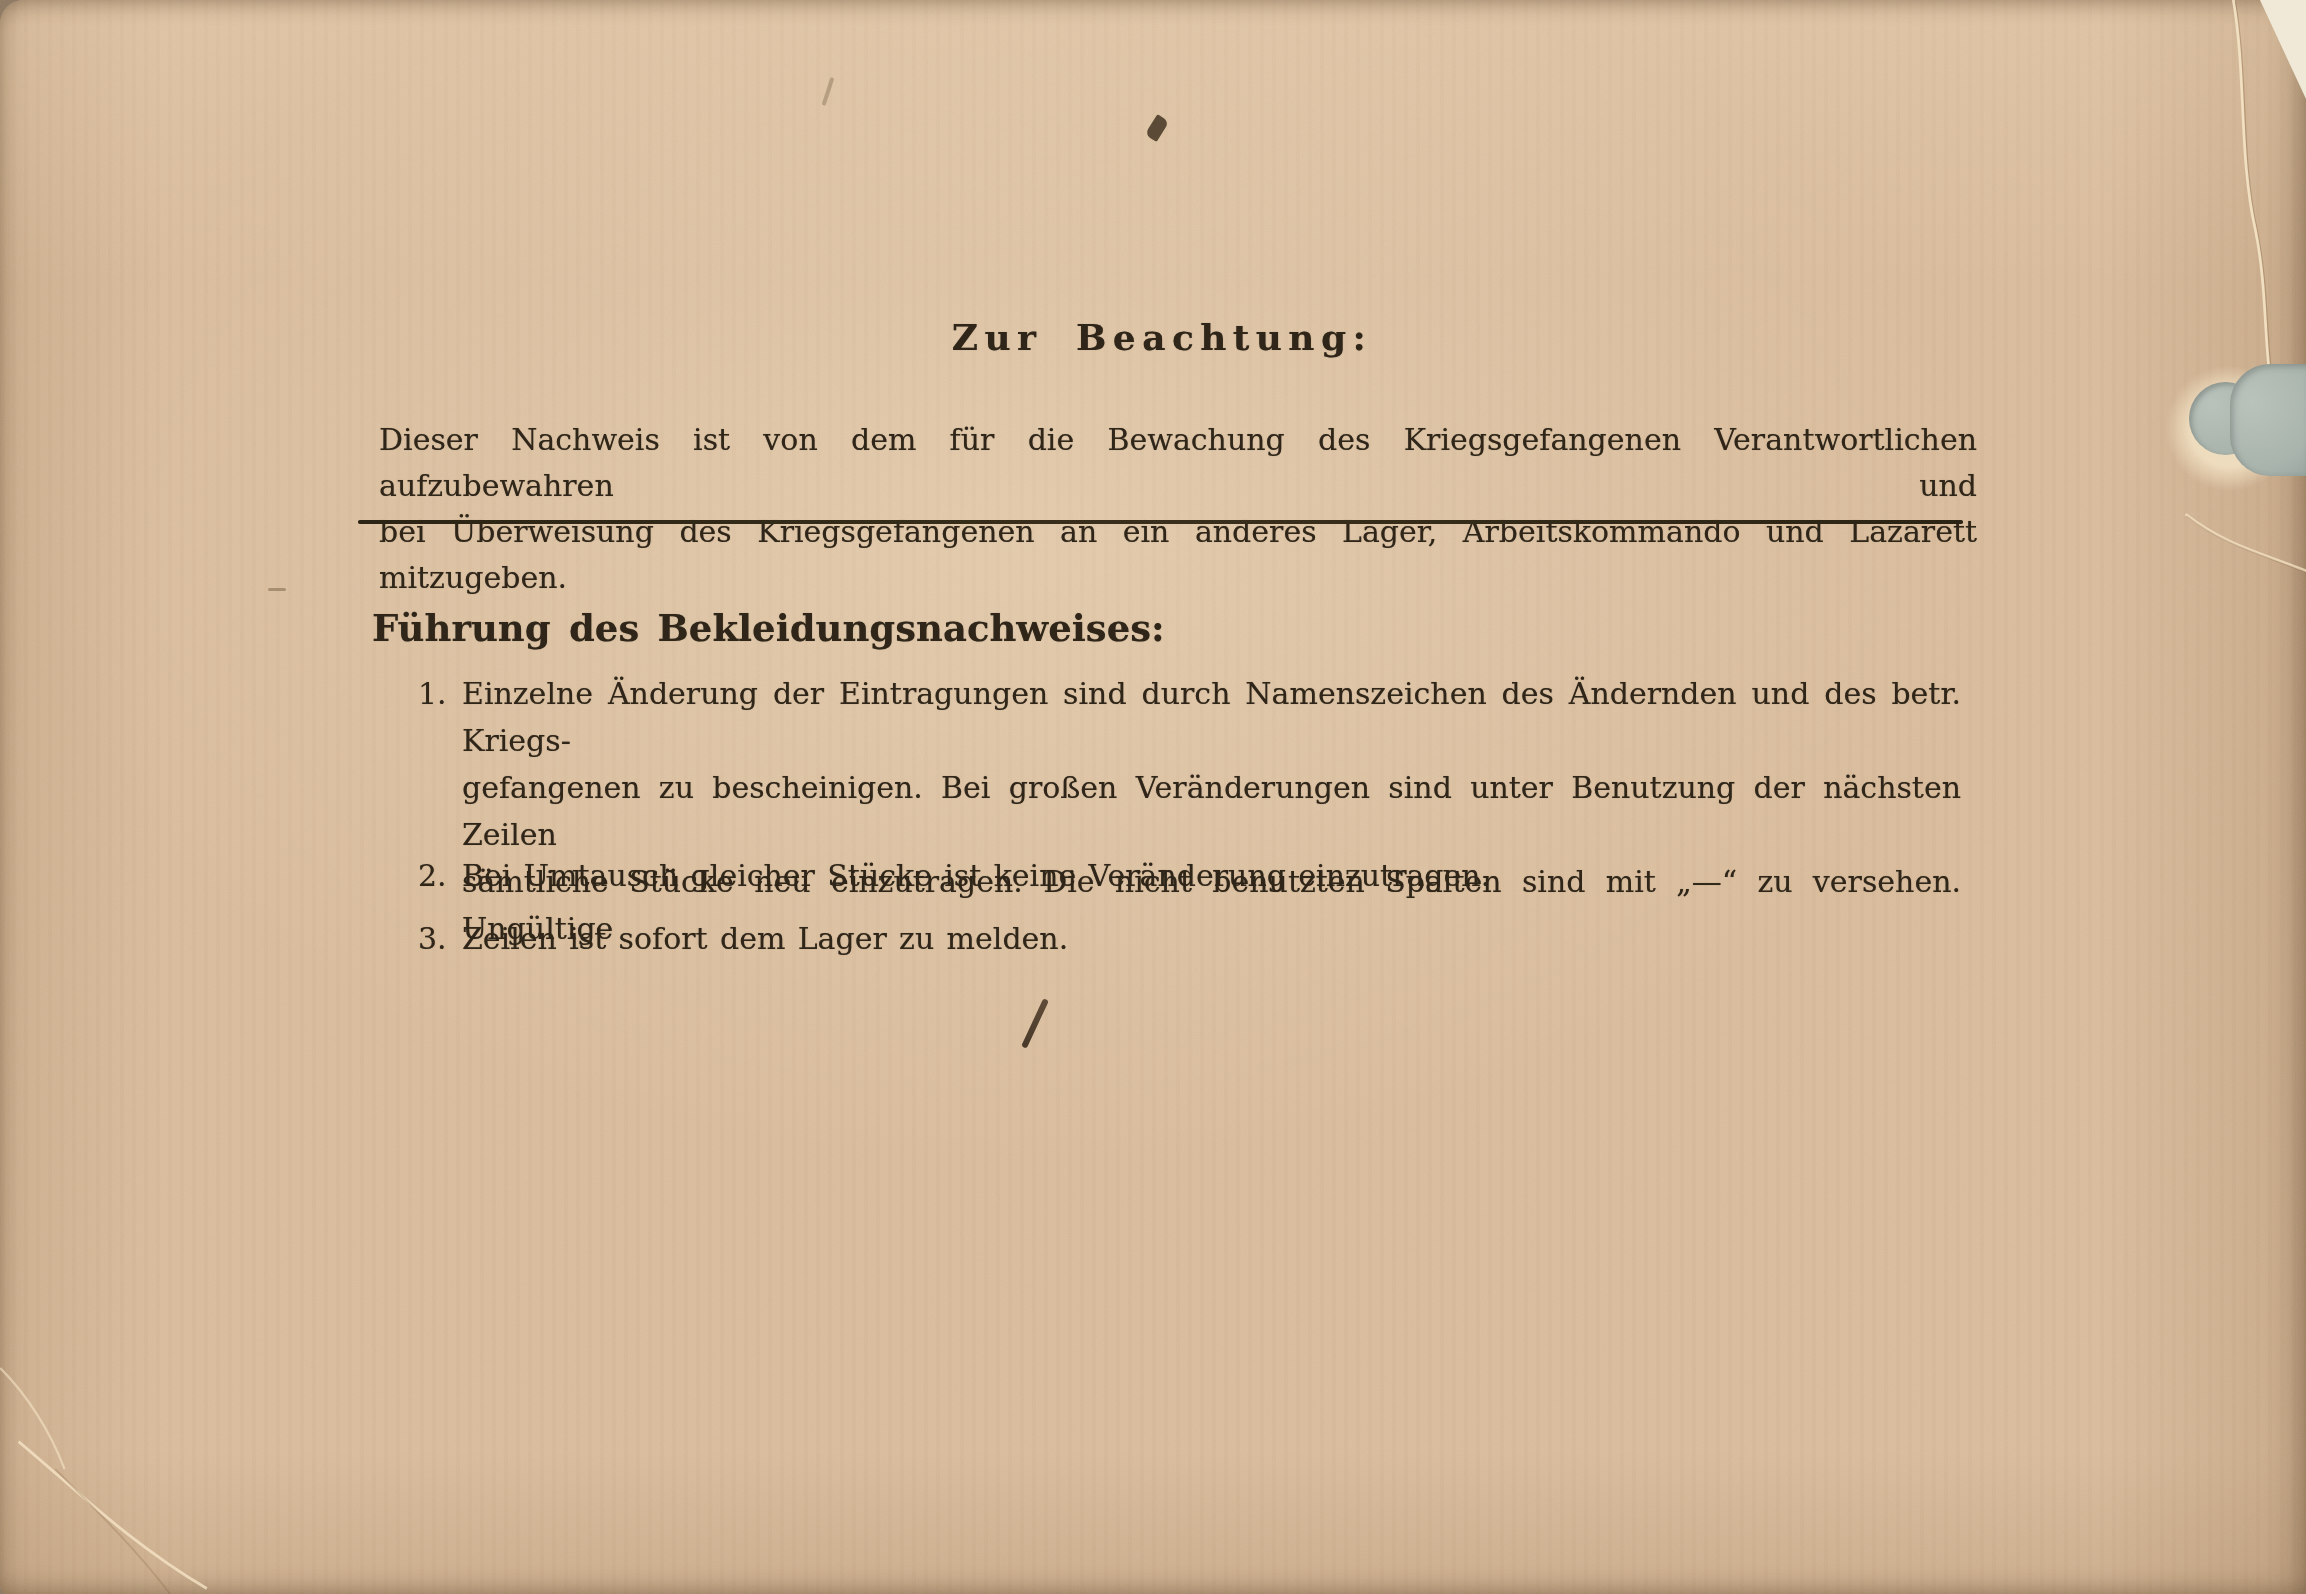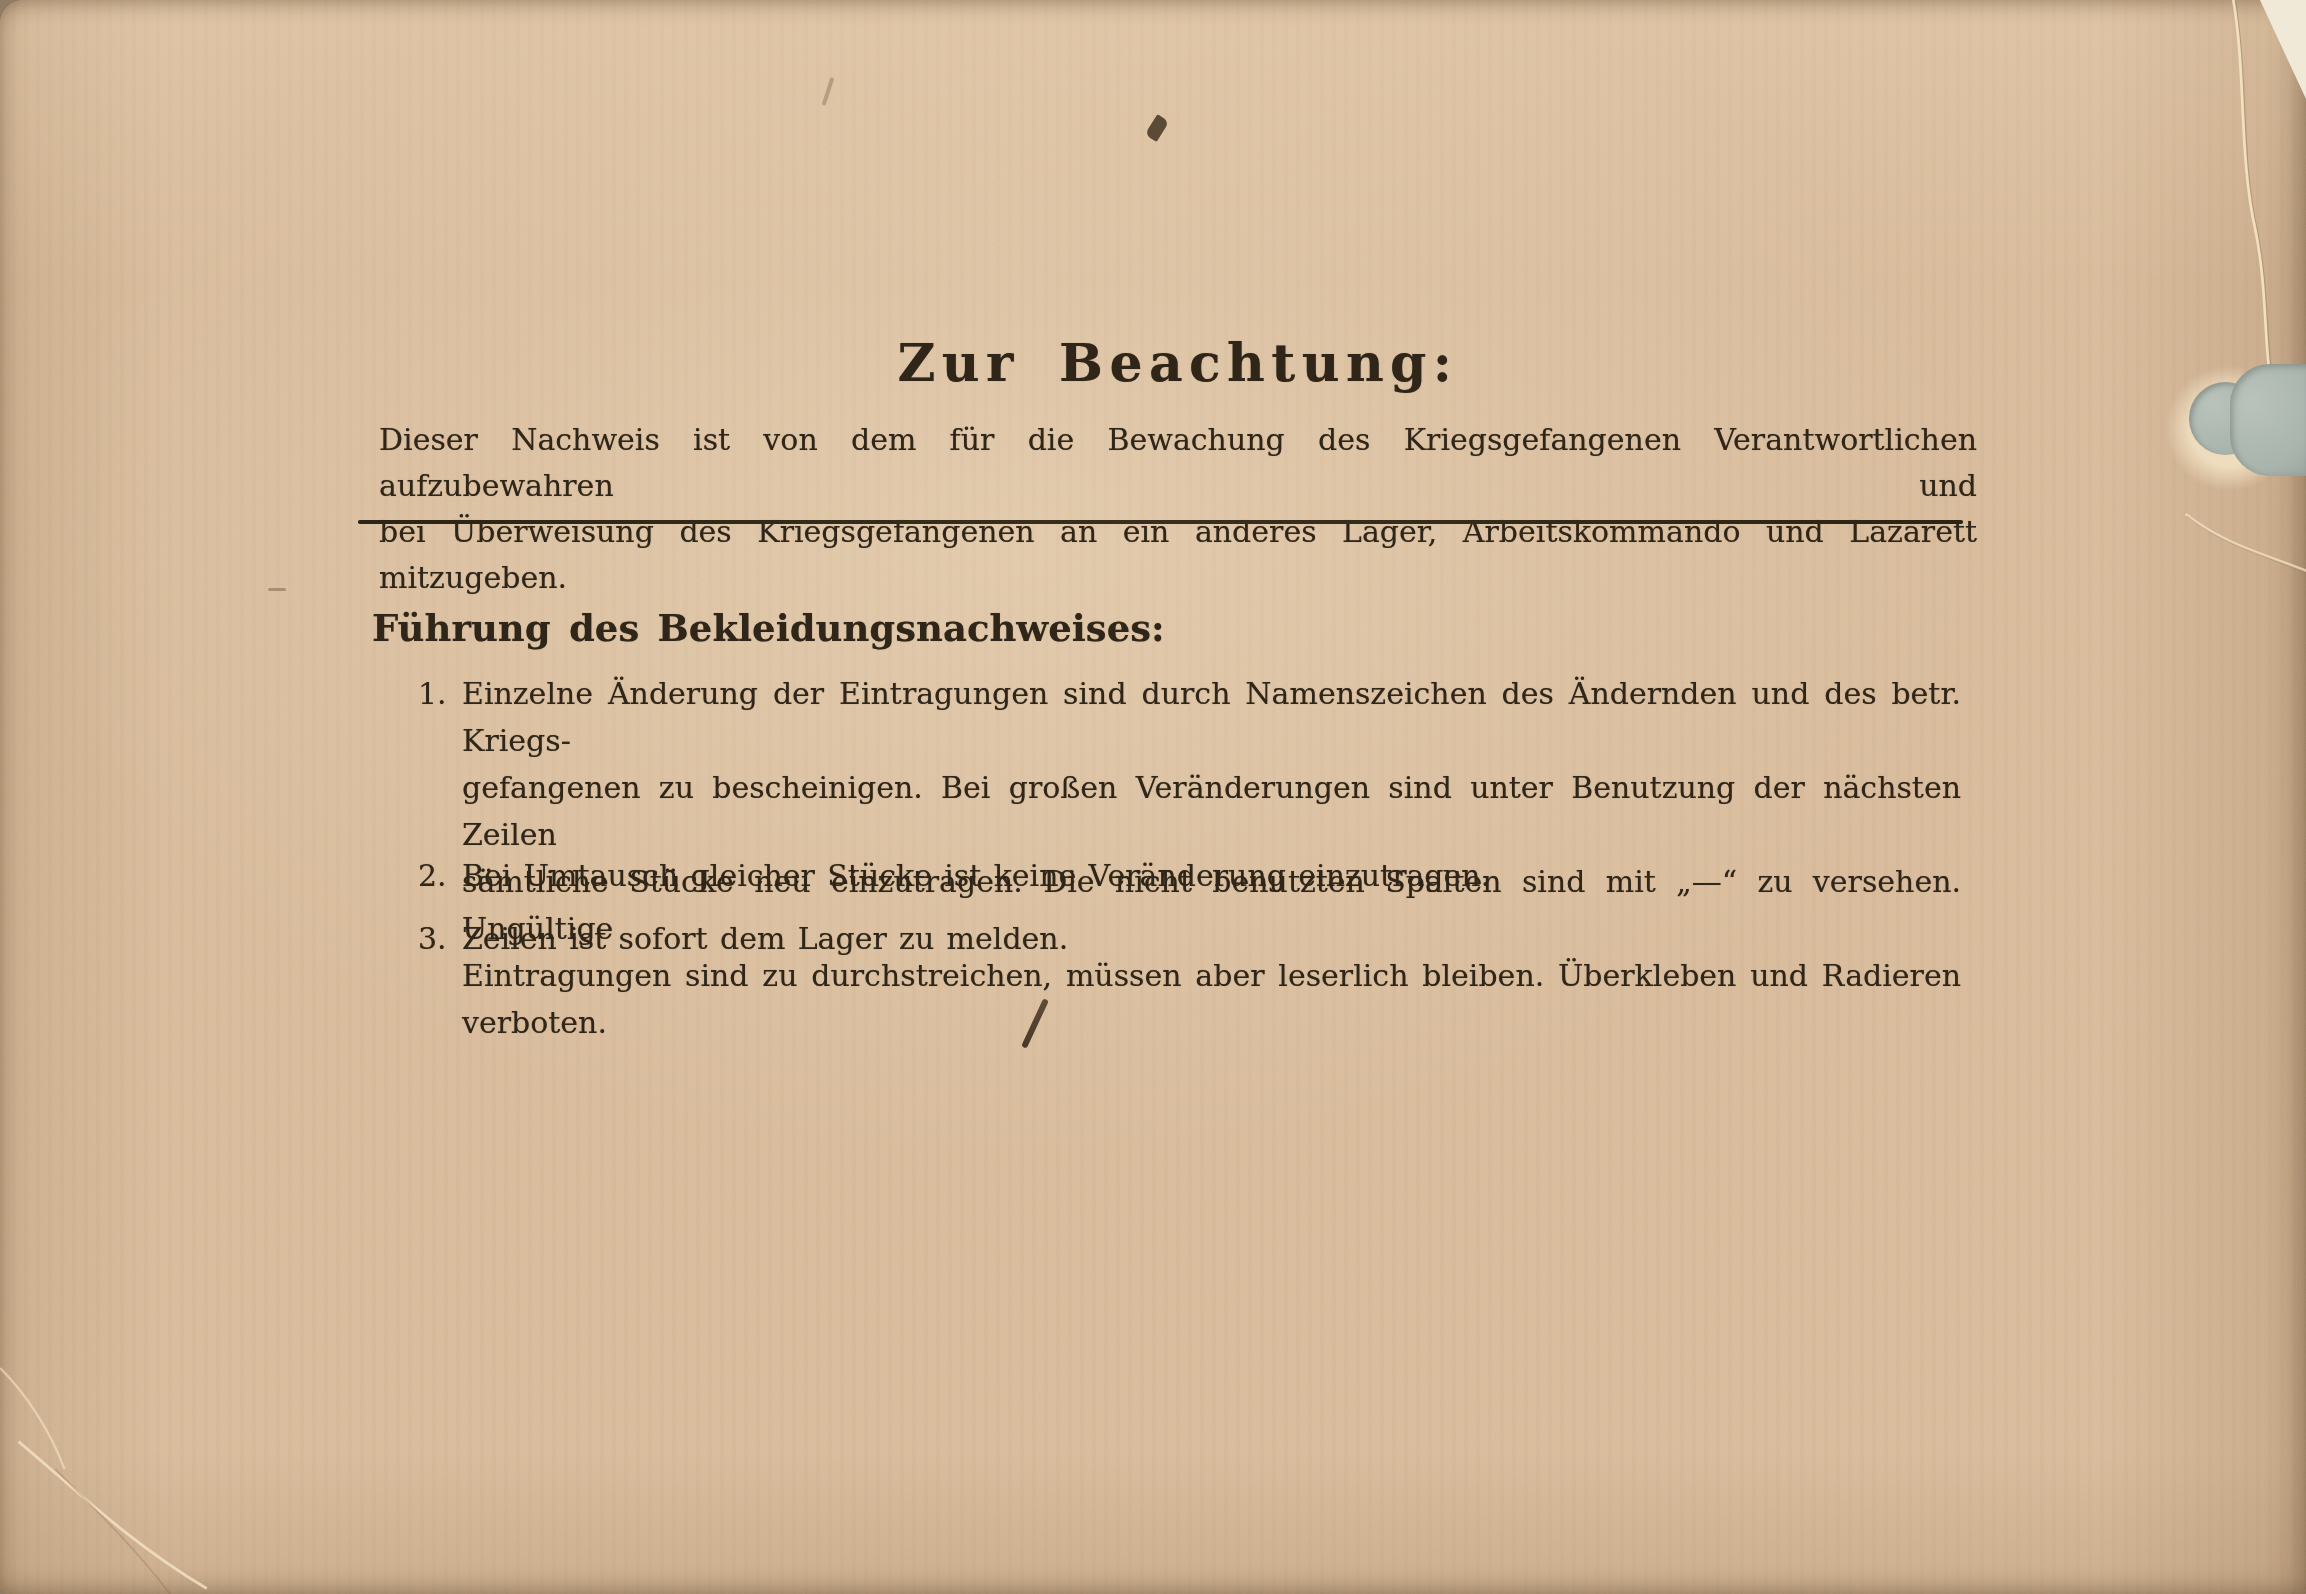--- a/index.html
+++ b/index.html
@@ -56,23 +56,23 @@
     box-shadow: inset 2.8px 2.8px 6.4px rgba(55,60,55,0.30);
   }
 
   
   .content {
     position: absolute; left: 363px; top: 0; width: 1598px;
     color: var(--ink, #2f2619);
     text-shadow: 0 0 0.9px rgba(47,38,25,0.45);
   }
   .title {
-    position: absolute; top: 316px; left: 0; width: 100%; margin: 16px;
+    position: absolute; top: 316px; left: 0; width: 100%; margin: 0;
     text-align: center;
-    font-size: 52px; font-weight: bold;
+    font-size: 36px; font-weight: bold;
     letter-spacing: 6.4px; word-spacing: 14.7px;
   }
   .notice {
     position: absolute; top: 401px; left: 0; width: 100%; margin: 16px;
     font-size: 30px; line-height: 46px; word-spacing: 2.8px;
   }
   .jl { display: block; text-align: justify; text-align-last: justify; }
   .section-heading {
     position: absolute; top: 597px; left: 0; margin: 9px;
     font-size: 37px; font-weight: bold; letter-spacing: 0px; word-spacing: 5.5px;
@@ -158,21 +158,20 @@
 
     <h2 class="section-heading">Führung des Bekleidungsnachweises:</h2>
 
     <div class="instructions">
       <div class="ins-item ins-1">
         <span class="num">1.</span>
         <span class="body">
           <span class="jl">Einzelne Änderung der Eintragungen sind durch Namenszeichen des Ändernden und des betr. Kriegs-</span>
           <span class="jl">gefangenen zu bescheinigen.  Bei großen Veränderungen sind unter Benutzung der nächsten Zeilen</span>
           <span class="jl">sämtliche Stücke neu einzutragen.  Die nicht benutzten Spalten sind mit „—“ zu versehen.  Ungültige</span>
-          <span class="jl">Eintragungen sind zu durchstreichen, müssen aber leserlich bleiben.  Überkleben und Radieren verboten.</span>
         </span>
       </div>
       <div class="ins-item ins-2">
         <span class="num">2.</span>
         <span class="body">Bei Umtausch gleicher Stücke ist keine Veränderung einzutragen.</span>
       </div>
       <div class="ins-item ins-3">
         <span class="num">3.</span>
         <span class="body">Zeilen ist sofort dem Lager zu melden.</span>
       </div>

